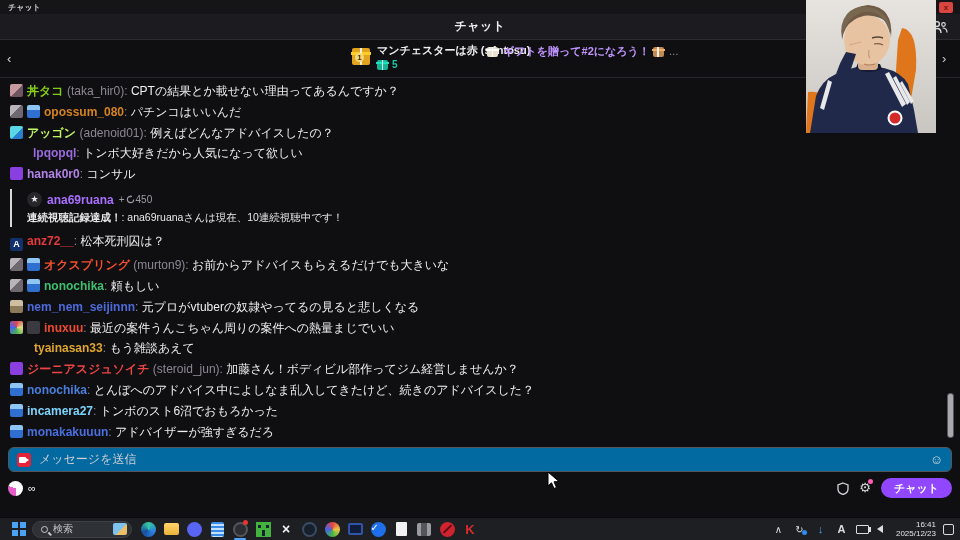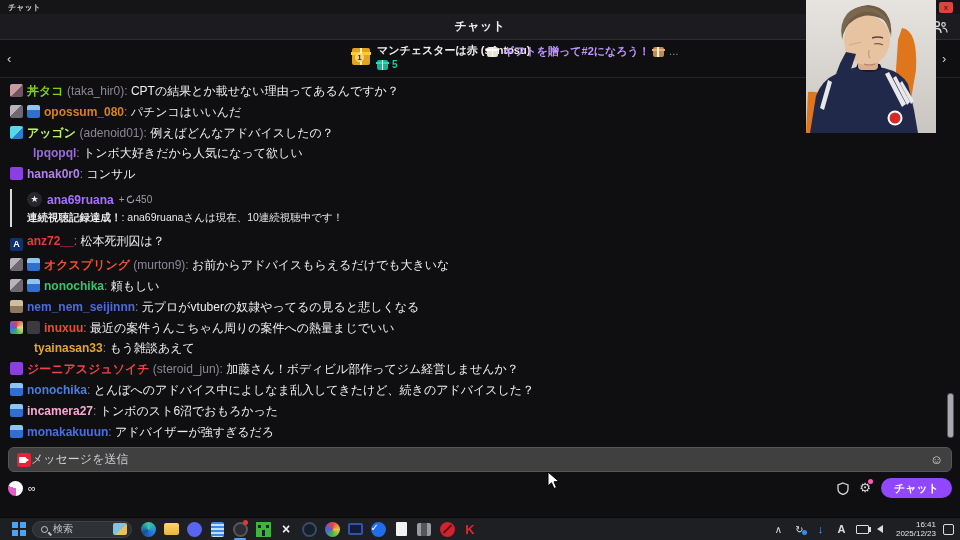--- a/index.html
+++ b/index.html
@@ -69,21 +69,21 @@
   .streak-r1{display:flex;align-items:center;gap:5px;font-size:12px;}
   .streak-ic{width:15px;height:15px;border-radius:50%;background:#26262b;color:#e8e8ec;font-size:9px;
     line-height:15px;text-align:center;}
   .streak-user{font-weight:bold;color:#a970ff;}
   .streak-pts{color:#9d9da5;font-size:10px;display:flex;align-items:center;gap:1px;}
   .streak-r2{margin-top:4px;font-size:10.5px;color:#e9e9ec;}
   .streak-r2 b{font-weight:bold;}
 
   
   .input-row{position:absolute;left:8px;right:8px;top:447px;height:25px;border:1px solid #55555c;
-    border-radius:6px;display:flex;align-items:center;padding:0 8px;gap:0;background:#404040;}
+    border-radius:6px;display:flex;align-items:center;padding:0 8px;gap:8px;background:#0369a1;}
   .chan-ic{width:14px;height:14px;background:#e32339;border-radius:3px;position:relative;}
   .chan-ic::before{content:"";position:absolute;left:2px;top:4px;width:7px;height:6px;background:#fff;border-radius:1px;}
   .chan-ic::after{content:"";position:absolute;left:9px;top:5px;border-left:3px solid #fff;
     border-top:2px solid transparent;border-bottom:2px solid transparent;}
   .ph{flex:1;font-size:12px;color:#cfcfd4;}
   .emote-btn{font-size:13px;color:#dedee2;line-height:14px;}
 
   
   .actions{position:absolute;left:8px;right:8px;top:477px;height:22px;display:flex;align-items:center;}
   .points{display:flex;align-items:center;gap:5px;}
@@ -238,21 +238,21 @@
 
     <div id="msgs-after" style="display:flex;flex-direction:column;gap:7px;">
         <div class="msg"><span class="badges"><span class="bdg b-a">A</span></span><span class="uname" style="color: rgb(233, 58, 58);">anz72__</span><span class="handle"></span><span class="handle colon">: </span><span class="mtext">松本死刑囚は？</span></div>
         <div class="msg"><span class="badges"><span class="bdg b-sub"></span><span class="bdg b-blue"></span></span><span class="uname" style="color: rgb(244, 80, 46);">オクスプリング</span><span class="handle"> (murton9)</span><span class="handle colon">: </span><span class="mtext">お前からアドバイスもらえるだけでも大きいな</span></div>
         <div class="msg"><span class="badges"><span class="bdg b-sub"></span><span class="bdg b-blue"></span></span><span class="uname" style="color: rgb(63, 191, 111);">nonochika</span><span class="handle"></span><span class="handle colon">: </span><span class="mtext">頼もしい</span></div>
         <div class="msg"><span class="badges"><span class="bdg b-tan"></span></span><span class="uname" style="color: rgb(77, 107, 219);">nem_nem_seijinnn</span><span class="handle"></span><span class="handle colon">: </span><span class="mtext">元プロがvtuberの奴隷やってるの見ると悲しくなる</span></div>
         <div class="msg"><span class="badges"><span class="bdg b-pix"></span><span class="bdg b-dark"></span></span><span class="uname" style="color: rgb(240, 74, 48);">inuxuu</span><span class="handle"></span><span class="handle colon">: </span><span class="mtext">最近の案件うんこちゃん周りの案件への熱量まじでいい</span></div>
         <div class="msg"><span class="badges"></span><span class="uname" style="color: rgb(224, 166, 46); margin-left: 24px;">tyainasan33</span><span class="handle"></span><span class="handle colon">: </span><span class="mtext">もう雑談あえて</span></div>
         <div class="msg"><span class="badges"><span class="bdg b-purple"></span></span><span class="uname" style="color: #ef4444;">ジーニアスジュソイチ</span><span class="handle"> (steroid_jun)</span><span class="handle colon">: </span><span class="mtext">加藤さん！ボディビル部作ってジム経営しませんか？</span></div>
         <div class="msg"><span class="badges"><span class="bdg b-blue"></span></span><span class="uname" style="color: rgb(74, 126, 219);">nonochika</span><span class="handle"></span><span class="handle colon">: </span><span class="mtext">とんぼへのアドバイス中によしなま乱入してきたけど、続きのアドバイスした？</span></div>
-        <div class="msg"><span class="badges"><span class="bdg b-blue"></span></span><span class="uname" style="color: #f9a8d4;">incamera27</span><span class="handle"></span><span class="handle colon">: </span><span class="mtext">トンボのスト6沼でおもろかった</span></div>
+        <div class="msg"><span class="badges"><span class="bdg b-blue"></span></span><span class="uname" style="color: #7dd3fc;">incamera27</span><span class="handle"></span><span class="handle colon">: </span><span class="mtext">トンボのスト6沼でおもろかった</span></div>
         <div class="msg"><span class="badges"><span class="bdg b-blue"></span></span><span class="uname" style="color: rgb(74, 111, 224);">monakakuuun</span><span class="handle"></span><span class="handle colon">: </span><span class="mtext">アドバイザーが強すぎるだろ</span></div>
       </div>
   </div>
 
   <div class="input-row">
     <span class="chan-ic"></span>
     <span class="ph">メッセージを送信</span>
     <span class="emote-btn">☺</span>
   </div>
 

